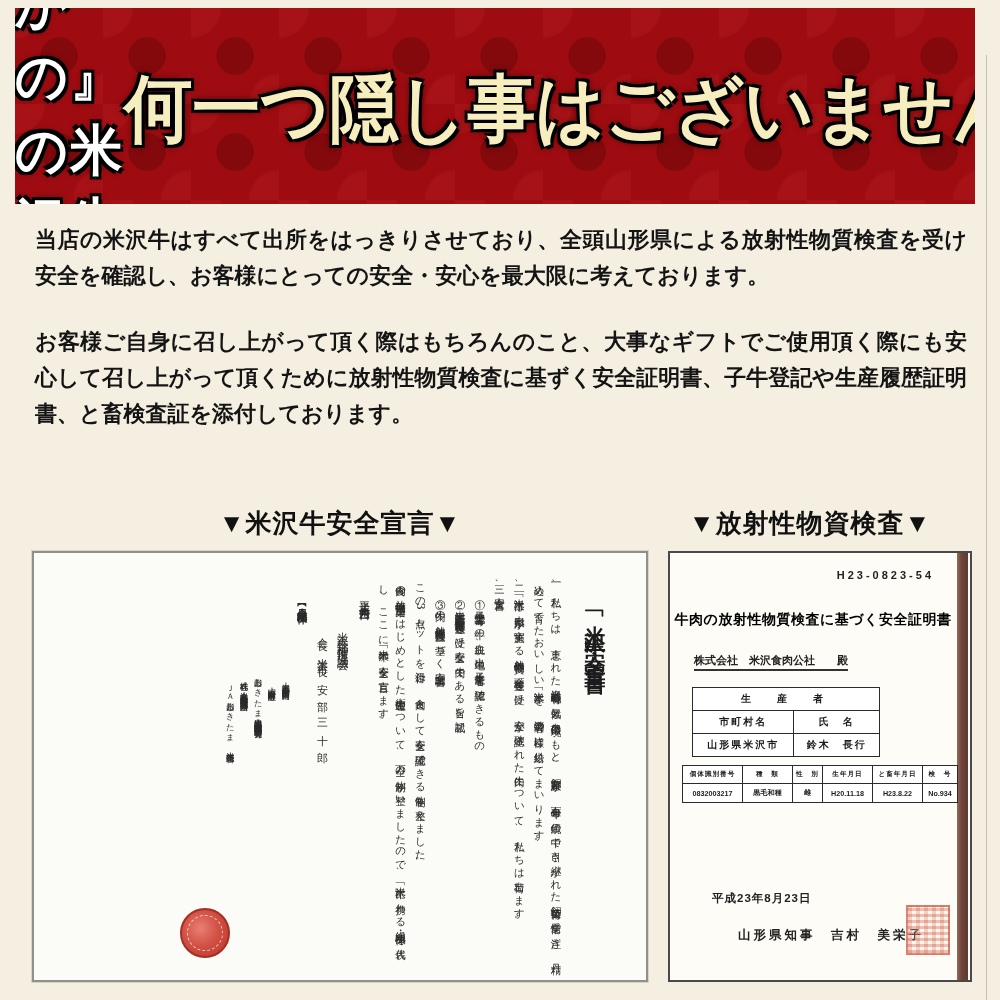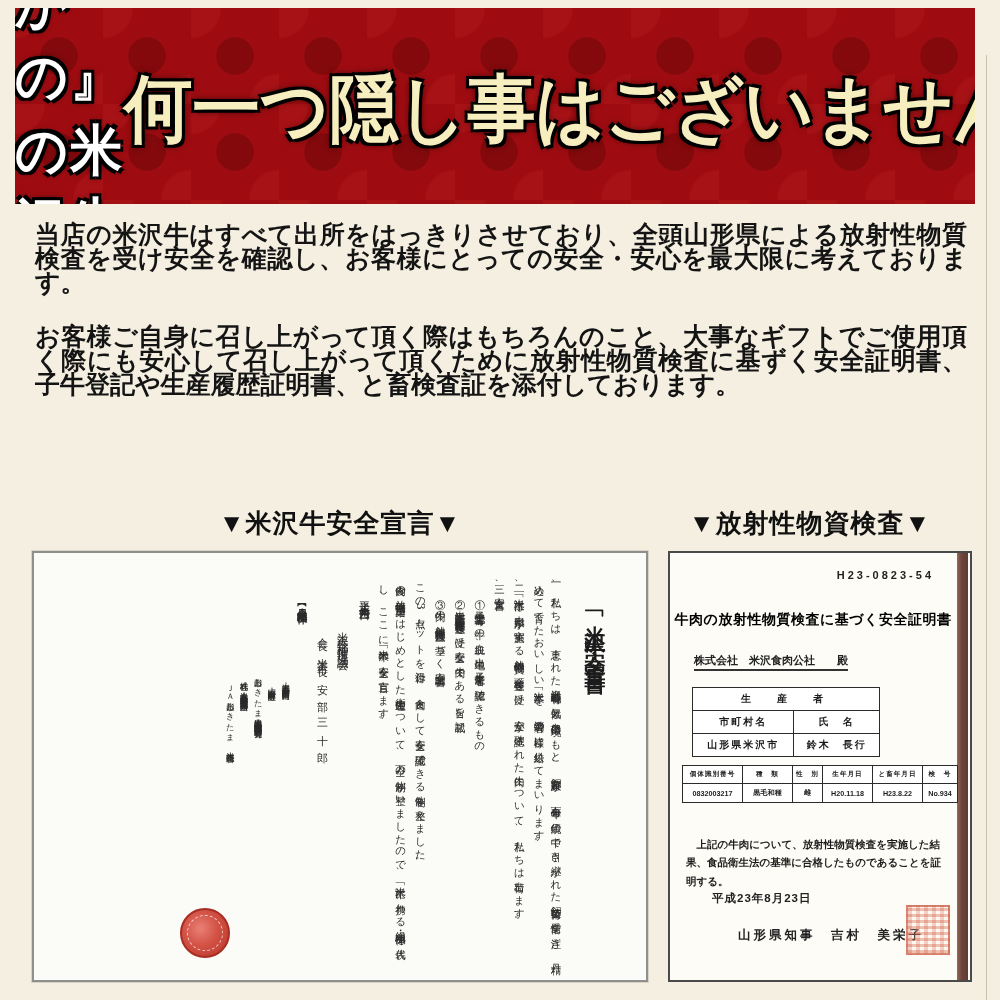--- a/index.html
+++ b/index.html
@@ -29,22 +29,22 @@
   .banner-line2 {
     margin-top:6px; font-family:"DejaVu Serif", serif; font-weight:bold;
     font-size:68px; letter-spacing:0px; color:#f6eebf; white-space:nowrap;
     text-shadow:-3px -3px 0 #000, 3px -3px 0 #000, -3px 3px 0 #000, 3px 3px 0 #000, 0 0 8px #000;
     transform:scaleY(1.08);
   }
 
   
   .intro { position:absolute; left:35px; top:222px; width:932px; }
   .intro p {
-    font-size:25px; font-weight:bold; color:#141414;
-    line-height:24px; margin-bottom:30px; letter-spacing:0px;
+    font-size:22px; font-weight:bold; color:#141414;
+    line-height:36px; margin-bottom:30px; letter-spacing:0px;
     text-align:justify;
   }
 
   
   .section-titles { position:absolute; top:506px; left:32px; width:940px; display:flex; }
   .section-titles .st-left  { width:616px; text-align:center; }
   .section-titles .st-right { flex:1; text-align:center; }
   .section-titles span { font-size:26px; font-weight:bold; color:#111; letter-spacing:1px; }
 
   
@@ -215,19 +215,18 @@
           <td>0832003217</td>
           <td>黒毛和種</td>
           <td>雌</td>
           <td>H20.11.18</td>
           <td>H23.8.22</td>
           <td>No.934</td>
         </tr>
       </tbody>
         </table>
 
-      <div class="cert-body">上記の牛肉について、放射性物質検査を実施した結果、食品衛生法の基準に合格したものであることを証明する。</div>
       <div class="cert-date">平成23年8月23日</div>
       <div class="cert-signer">山形県知事　吉村　美栄子</div>
       <div class="seal-square"></div>
     </div>
   </div>
 </div>
 
 </body></html>

